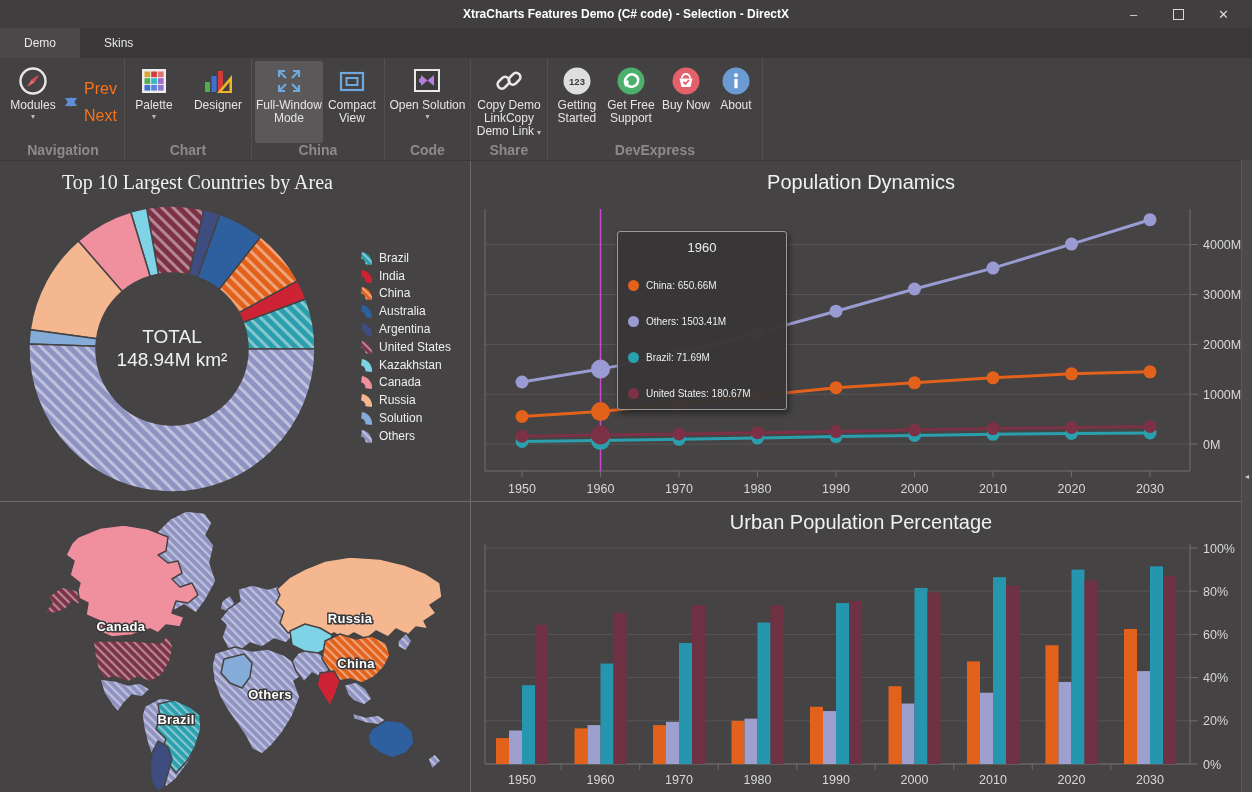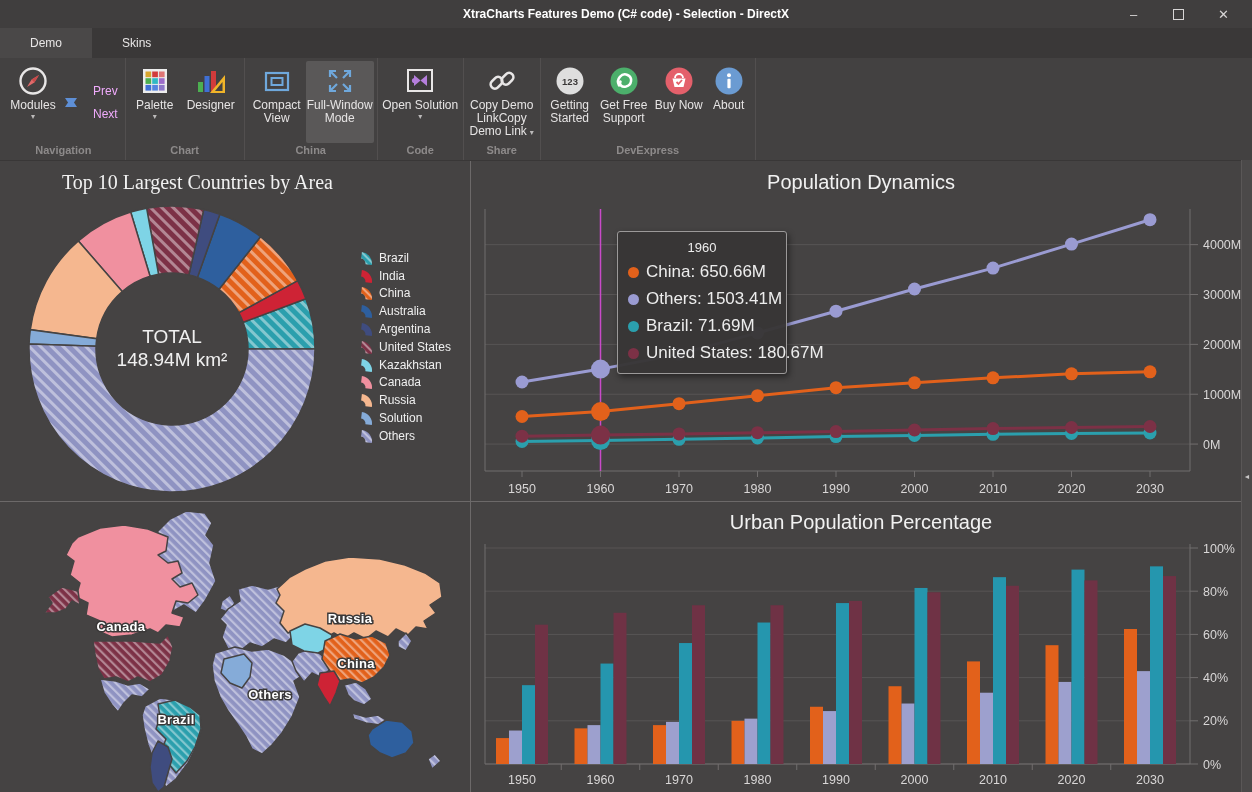--- a/index.html
+++ b/index.html
@@ -9,37 +9,37 @@
   
   .titlebar{position:relative;height:28px;background:#403E3E;}
   .tb-title{position:absolute;left:0;right:0;top:0;height:28px;line-height:28px;text-align:center;
     color:#ffffff;font-weight:bold;font-size:12px;}
   .tb-controls{position:absolute;right:6px;top:0;height:28px;display:flex;}
   .tbc{width:45px;height:28px;display:flex;align-items:center;justify-content:center;color:#D8D6D6;font-size:13px;cursor:default;}
   .tbc .maxbox{display:inline-block;width:9px;height:9px;border:1px solid #D8D6D6;}
 
   
   .tabrow{height:30px;background:#3A3838;display:flex;}
-  .tab{padding:0 30px;display:flex;align-items:center;color:#E8E6E6;font-size:12px;}
+  .tab{padding:0 24px;display:flex;align-items:center;color:#E8E6E6;font-size:12px;}
   .tab.selected{background:#4A4848;}
 
   
   .ribbon{height:102px;background:#434141;display:flex;border-bottom:1px solid #393737;padding-left:2px;}
   .rb-group{display:flex;flex-direction:column;border-right:1px solid #524F4F;}
   .rb-row{flex:1;display:flex;align-items:stretch;justify-content:center;padding:3px 3px 0 3px;}
-  .rb-cap{height:17px;line-height:15px;text-align:center;font-size:11px;font-weight:bold;color:#8D8A8A;}
+  .rb-cap{height:17px;line-height:15px;text-align:center;font-size:14px;font-weight:bold;color:#8D8A8A;}
   .bb{display:flex;flex-direction:column;align-items:center;padding-top:2px;color:#E6E4E4;font-size:12px;
       line-height:13px;text-align:center;border-radius:2px;}
   .bb.selected{background:#5A5858;}
   .bb .ic{height:36px;display:flex;align-items:center;justify-content:flex-end;}
   .bb .lb{white-space:normal;}
   .bb .dd{color:#BCBABA;font-size:8px;line-height:9px;}
   .bb .ddi{color:#BCBABA;font-size:8px;margin-left:3px;}
   .sbcol{display:flex;flex-direction:column;justify-content:center;gap:9px;padding:0 4px;}
-  .sb{display:flex;align-items:center;gap:16px;color:#f0abfc;font-size:12px;}
+  .sb{display:flex;align-items:center;gap:7px;color:#f97316;font-size:16px;}
   .tri-up{width:0;height:0;border-left:6px solid transparent;border-right:6px solid transparent;border-bottom:9px solid #5E8FD6;}
   .tri-down{width:0;height:0;border-left:6px solid transparent;border-right:6px solid transparent;border-top:9px solid #5E8FD6;}
 
   
   .main{position:relative;width:1252px;height:632px;}
   .quad{position:absolute;}
   .q-pie{left:0;top:0;width:470px;height:340px;}
   .q-line{left:470px;top:0;width:782px;height:340px;}
   .q-map{left:0;top:340px;width:470px;height:292px;}
   .q-bars{left:470px;top:340px;width:782px;height:292px;}
@@ -51,21 +51,21 @@
 
   
   .legend{position:absolute;left:358px;top:88px;}
   .lg-item{height:17.8px;display:flex;align-items:center;gap:5px;}
   .lg-item span{color:#EFEFEF;font-size:12px;}
 
   
   .tooltip{position:absolute;left:147px;top:70px;width:148px;background:rgba(56,54,54,0.97);
     border:1px solid #9B9999;border-radius:3px;box-shadow:2px 3px 6px rgba(0,0,0,0.45);padding:8px 10px 10px 10px;}
   .tt-h{text-align:center;color:#EDEDED;font-size:13px;margin-bottom:4px;}
-  .tt-row{display:flex;align-items:center;gap:7px;margin-top:7px;color:#EDEDED;font-size:17px;white-space:nowrap;}
+  .tt-row{display:flex;align-items:center;gap:7px;margin-top:25px;color:#EDEDED;font-size:10px;white-space:nowrap;}
   .tt-dot{width:11px;height:11px;border-radius:50%;flex:0 0 11px;}
 
   
   .axlbl{font-size:12.5px;fill:#D9D7D7;}
   .maplabel{font-size:13px;font-weight:bold;fill:#FFFFFF;stroke:#3A3838;stroke-width:3px;paint-order:stroke;letter-spacing:0.3px;}
 
   
   .sidestrip{position:absolute;right:0;top:160px;width:10px;height:632px;background:#4B4949;border-left:1px solid #5A5757;
     display:flex;align-items:center;justify-content:center;}
   .sidestrip span{color:#C8C6C6;font-size:7px;}
@@ -135,56 +135,56 @@
                 <rect x="12.2" y="12.2" width="5.7" height="5.7" fill="#30B8C4"></rect>
                 <rect x="18.9" y="12.2" width="5.7" height="5.7" fill="#9C6BC9"></rect>
                 <rect x="5.5" y="18.9" width="5.7" height="5.7" fill="#3F6FD4"></rect>
                 <rect x="12.2" y="18.9" width="5.7" height="5.7" fill="#5585E0"></rect>
                 <rect x="18.9" y="18.9" width="5.7" height="5.7" fill="#8E77C8"></rect>
               </svg>
             </span>
             <span class="lb">Palette</span>
             <span class="dd">▾</span>
           </div>
-          <div class="bb" style="width: 60px;">
+          <div class="bb" style="width: 60px; margin-left: 8px;">
             <span class="ic">
               <svg width="32" height="30" viewBox="0 0 32 30">
                 <rect x="3" y="16" width="5" height="10" fill="#4CAF50"></rect>
                 <rect x="9.5" y="10" width="5" height="16" fill="#3F6FD4"></rect>
                 <rect x="16" y="5" width="5" height="21" fill="#D23B3B"></rect>
                 <polygon points="15,27 30,27 30,9" fill="#F0B429"></polygon>
                 <polygon points="20,25 27.5,25 27.5,16" fill="#434141"></polygon>
               </svg>
             </span>
             <span class="lb">Designer</span>
           </div>
         </div>
         <div class="rb-cap">Chart</div>
       </div>
       <div class="rb-group">
         <div class="rb-row">
-          <div class="bb" style="width: 58px;">
-            <span class="ic">
-              <svg width="30" height="30" viewBox="0 0 30 30" fill="none" stroke="#6FA8DC">
-                <rect x="4" y="7" width="22" height="17" stroke-width="2.2"></rect>
-                <rect x="9.5" y="12" width="11" height="7" stroke-width="2"></rect>
-              </svg>
-            </span>
-            <span class="lb">Compact View</span>
-          </div>
           <div class="bb selected" style="width: 68px;">
             <span class="ic">
               <svg width="30" height="30" viewBox="0 0 30 30" stroke="#6FA8DC" stroke-width="2.2" fill="none">
                 <path d="M12,12 L5,5 M5,11 L5,5 L11,5"></path>
                 <path d="M18,12 L25,5 M19,5 L25,5 L25,11"></path>
                 <path d="M12,18 L5,25 M5,19 L5,25 L11,25"></path>
                 <path d="M18,18 L25,25 M25,19 L25,25 L19,25"></path>
               </svg>
             </span>
             <span class="lb">Full-Window Mode</span>
+          </div>
+          <div class="bb" style="width: 58px;">
+            <span class="ic">
+              <svg width="30" height="30" viewBox="0 0 30 30" fill="none" stroke="#6FA8DC">
+                <rect x="4" y="7" width="22" height="17" stroke-width="2.2"></rect>
+                <rect x="9.5" y="12" width="11" height="7" stroke-width="2"></rect>
+              </svg>
+            </span>
+            <span class="lb">Compact View</span>
           </div>
         </div>
         <div class="rb-cap">China</div>
       </div>
       <div class="rb-group">
         <div class="rb-row">
           <div class="bb" style="width: 79px;">
             <span class="ic">
               <svg width="30" height="28" viewBox="0 0 30 28">
                 <rect x="3" y="3" width="24" height="21" fill="#3B3939" stroke="#E8E6E6" stroke-width="2"></rect>

